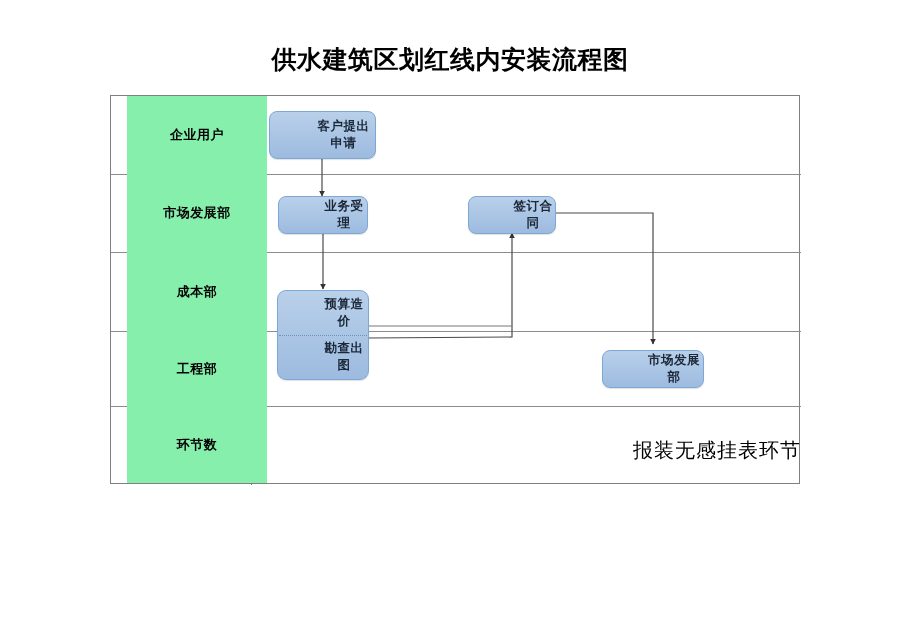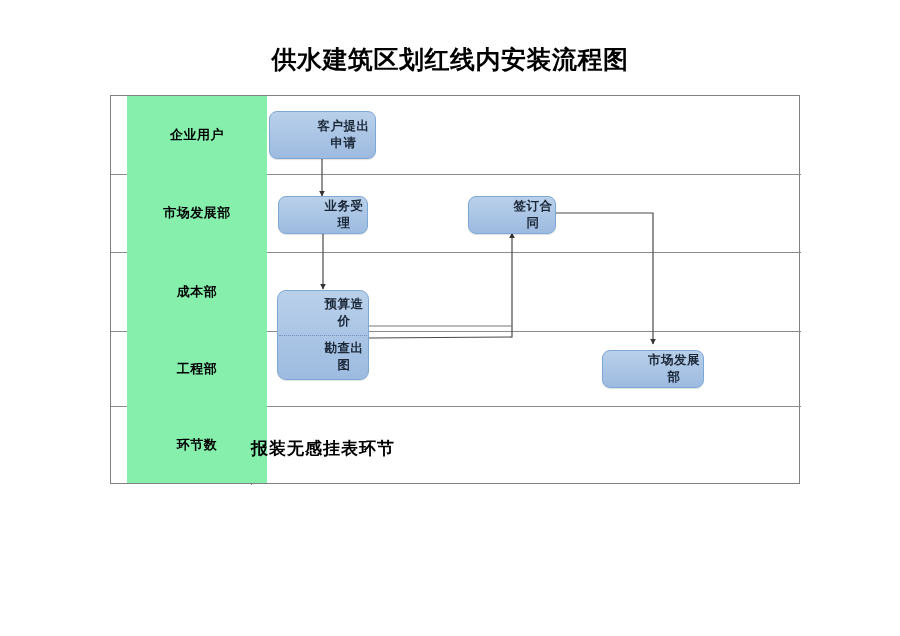--- a/index.html
+++ b/index.html
@@ -79,23 +79,23 @@
     align-items: center;
     justify-content: center;
     box-sizing: border-box;
     letter-spacing: 0.5px;
   }
 
   #summary-text {
     position: absolute;
     left: 140px;
     width: 550px;
-    text-align: left;
-    font-size: 17px;
-    font-weight: bold;
+    text-align: right;
+    font-size: 20px;
+    font-weight: normal;
     color: #000000;
     letter-spacing: 1px;
   }
 
   
   .node {
     position: absolute;
     box-sizing: border-box;
     border: 1px solid #7da7d4;
     border-radius: 8px;

